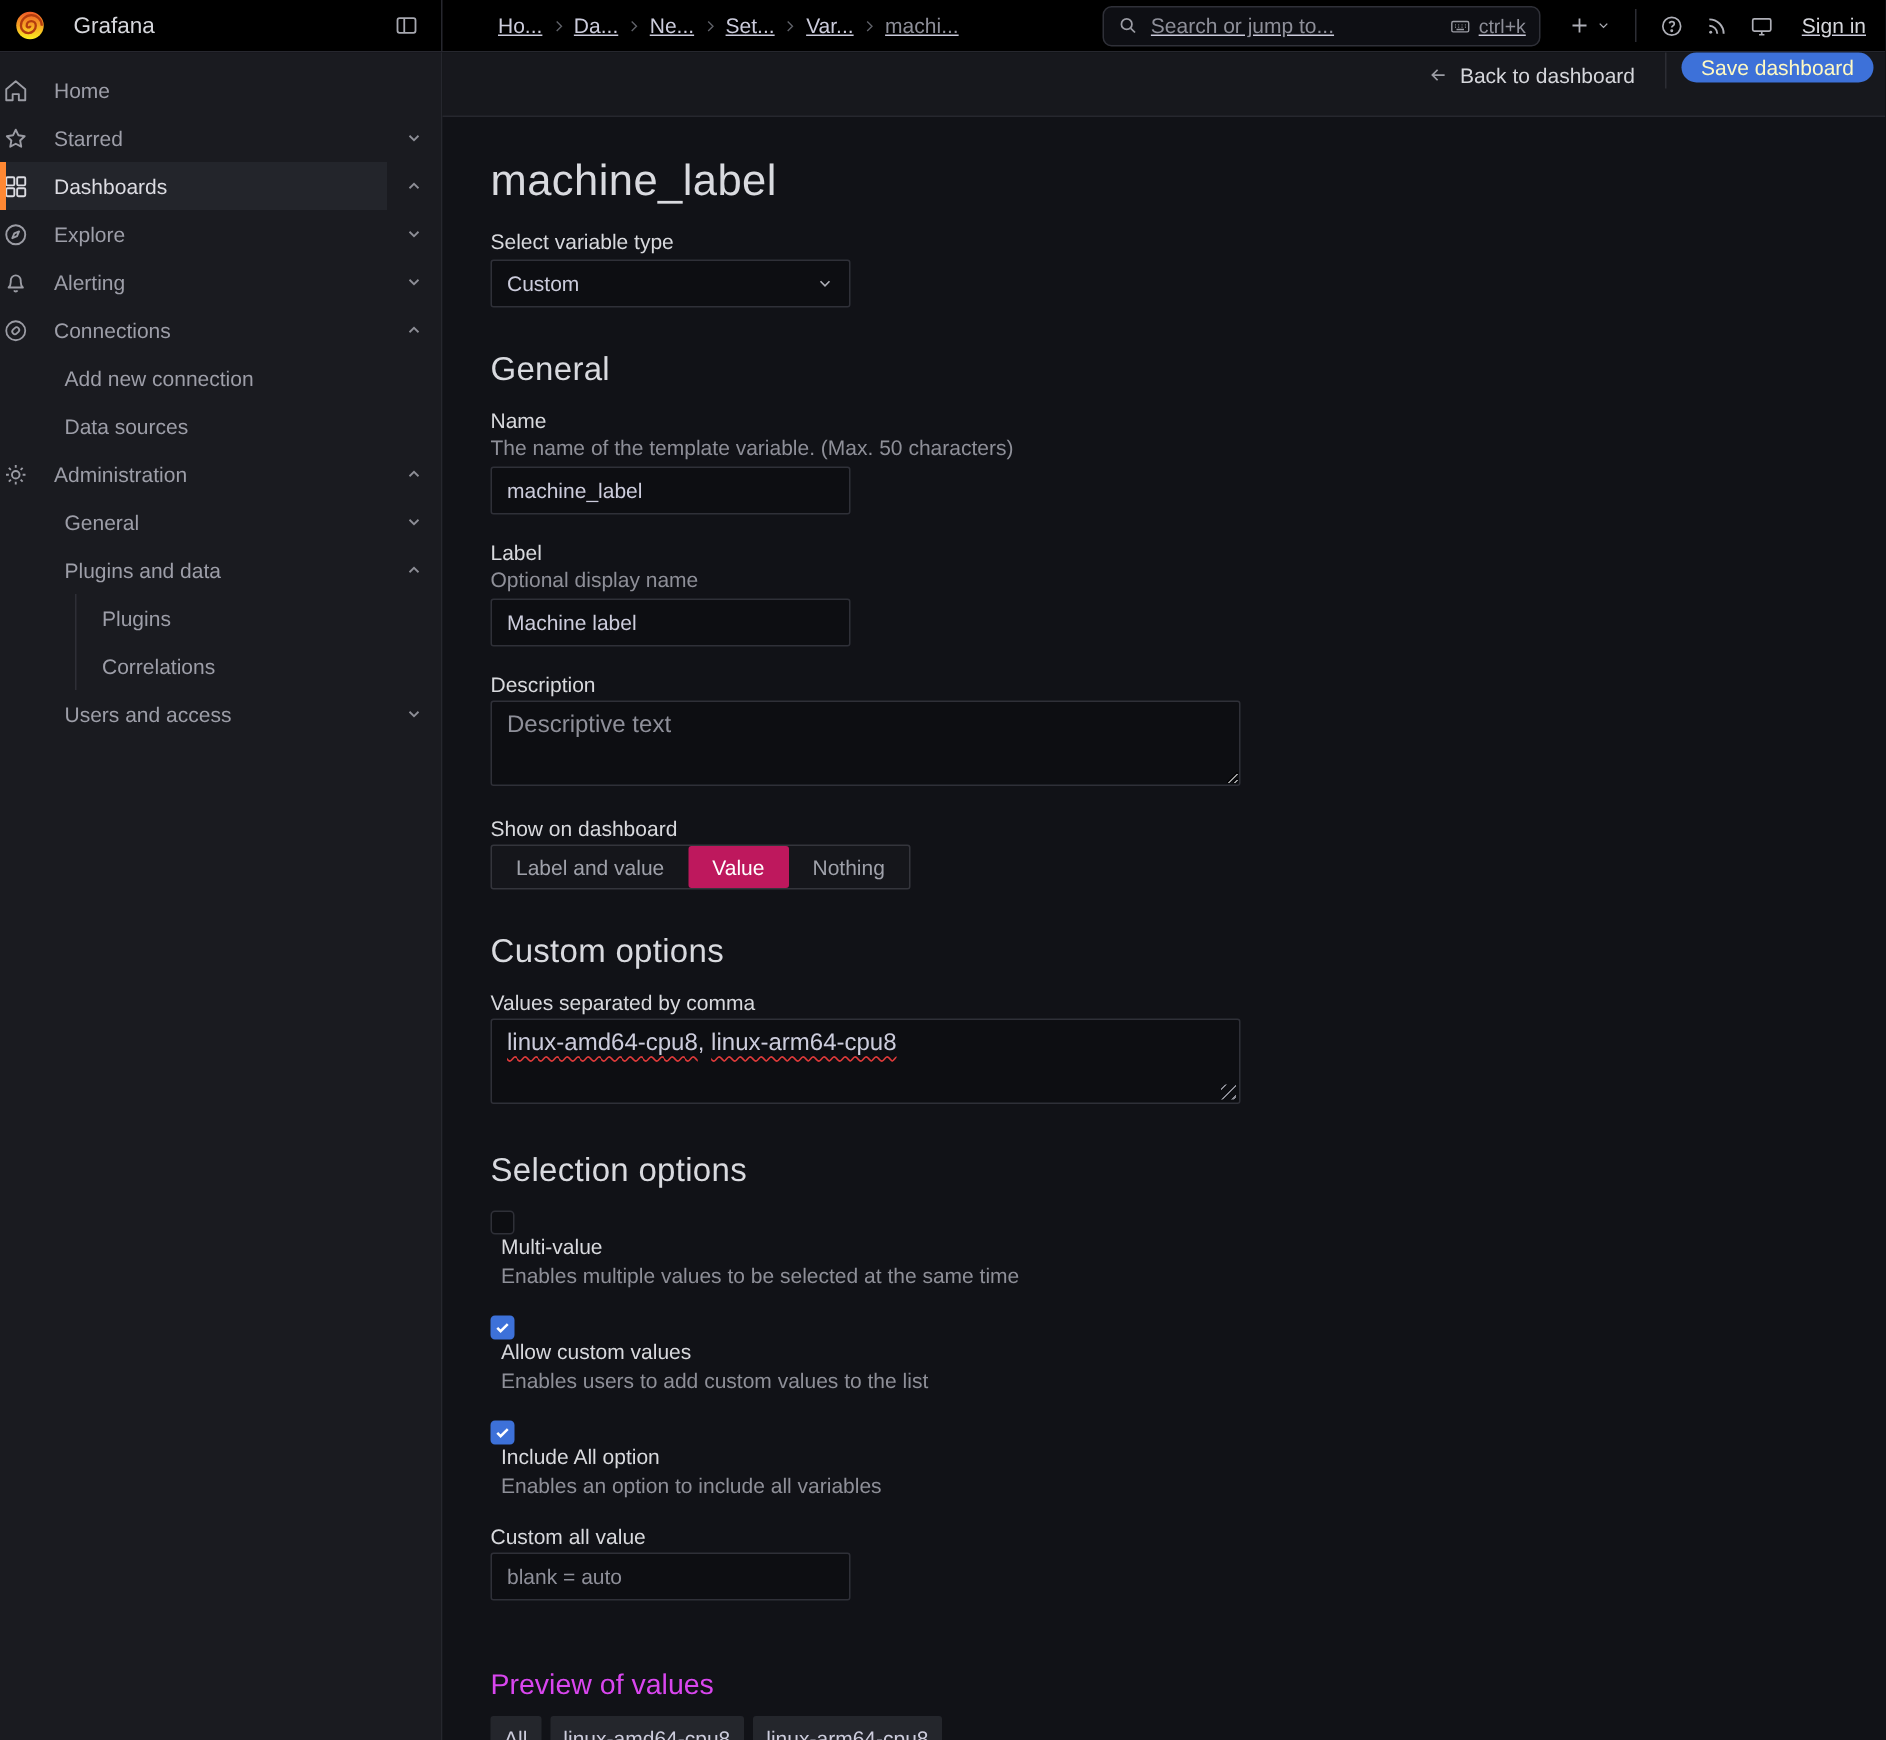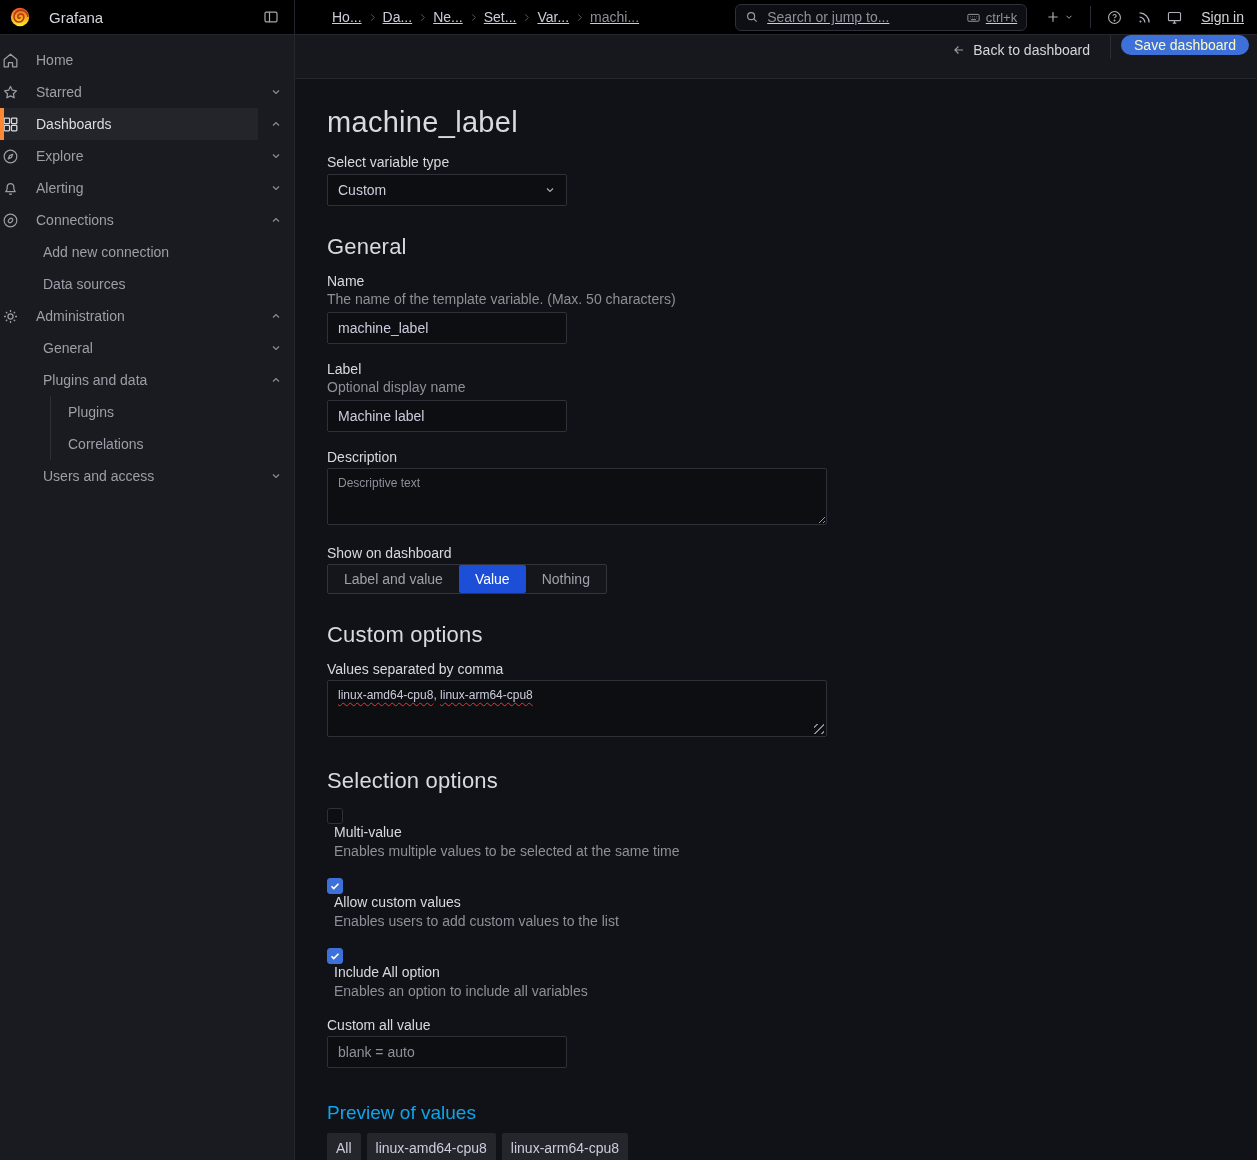--- a/index.html
+++ b/index.html
@@ -55,48 +55,48 @@
   .back-btn { display:flex; align-items:center; gap:7px; color:#d5d6db; padding:0 10px; height:30px; cursor:pointer; }
   .tb-sep { width:1px; height:24px; background:#2c2d34; margin:0 10px; }
   .save-btn { height:20px; padding:0 13px; background:var(--blue, #3d71d9); color:#fef9c3; border:none; border-radius:10px;
     font-size:14px; font-weight:500; font-family:inherit; cursor:pointer; }
 
   
   .content { padding:27px 32px 0 32px; overflow:hidden; }
   h1.page-title { font-size:29px; line-height:32px; font-weight:500; color:#d9dadf; margin-bottom:17px; letter-spacing:.3px; }
   h2.section { font-size:22px; line-height:26px; font-weight:500; color:#d9dadf; margin-top:28px; margin-bottom:14px; letter-spacing:.2px; }
   h2.section.sel { margin-top:31px; }
-  h3.subsection { font-size:19px; line-height:22px; font-weight:400; color:#0ea5e9; margin-top:34px; }
+  h3.subsection { font-size:19px; line-height:22px; font-weight:400; color:#d946ef; margin-top:46px; }
 
   .field-label { font-size:14px; line-height:15px; font-weight:500; color:#d8d9dd; margin-bottom:3px; }
   .field-desc { font-size:14px; line-height:14px; color:#8e8f98; margin-bottom:6px; }
   .field { margin-bottom:18px; }
 
   .gf-input, .gf-select {
     width:240px; height:32px; background:#0d0e12; border:1px solid #2f3038; border-radius:2px;
     color:#ccccdc; font-size:14px; font-family:inherit; padding:0 10px; outline:none;
   }
   .gf-input::placeholder { color:#8e8f99; }
   .gf-select { display:flex; align-items:center; cursor:pointer; }
   .gf-select .sel-value { flex:1; }
   .gf-select .icon { color:#aeafb7; }
 
   .gf-textarea {
     width:500px; height:57px; background:#0d0e12; border:1px solid #2f3038; border-radius:2px;
-    color:#ccccdc; font-size:12px; font-family:inherit; padding:7px 10px; resize:both; outline:none; position:relative;
+    color:#ccccdc; font-size:16px; font-family:inherit; padding:7px 10px; resize:both; outline:none; position:relative;
   }
   .gf-textarea::placeholder { color:#8e8f99; }
   div.gf-textarea::after { content:''; position:absolute; right:2px; bottom:2px; width:10px; height:10px;
     background:repeating-linear-gradient(135deg, transparent 0 2px, #8a8b94 2px 3px, transparent 3px 5px); }
   .misspell { text-decoration:underline; text-decoration-style:wavy; text-decoration-color:#e03a3a;
     text-decoration-thickness:1px; text-underline-offset:3px; }
 
   .radio-group { display:inline-flex; height:30px; background:#15161b; border:1px solid #34353c; border-radius:2px; overflow:hidden; }
   .radio-opt { padding:0 16px; display:flex; align-items:center; color:#9fa1aa; cursor:pointer; font-size:14px; }
-  .radio-opt.selected { background:#1d4ed8; color:#ffffff; font-weight:500; border-radius:2px; }
+  .radio-opt.selected { background:#be185d; color:#ffffff; font-weight:500; border-radius:2px; }
 
   .check-row { display:flex; margin-bottom:20px;flex-direction:column; }
   .checkbox { width:16px; height:16px; flex:0 0 16px; margin-top:0; border-radius:3px; background:#0d0e12;
     border:1px solid #2f3038; cursor:pointer; display:flex; align-items:center; justify-content:center; }
   .checkbox.checked { background:var(--blue, #3d71d9); border-color:var(--blue, #3d71d9); }
   .check-text { margin-left:7px; }
   .check-label { font-size:14px; line-height:16px; font-weight:500; color:#d8d9dd; cursor:pointer; }
   .check-desc { font-size:14px; line-height:14px; color:#8e8f98; margin-top:4px; }
 
   .chips { display:flex; gap:6px; margin-top:9px; }

